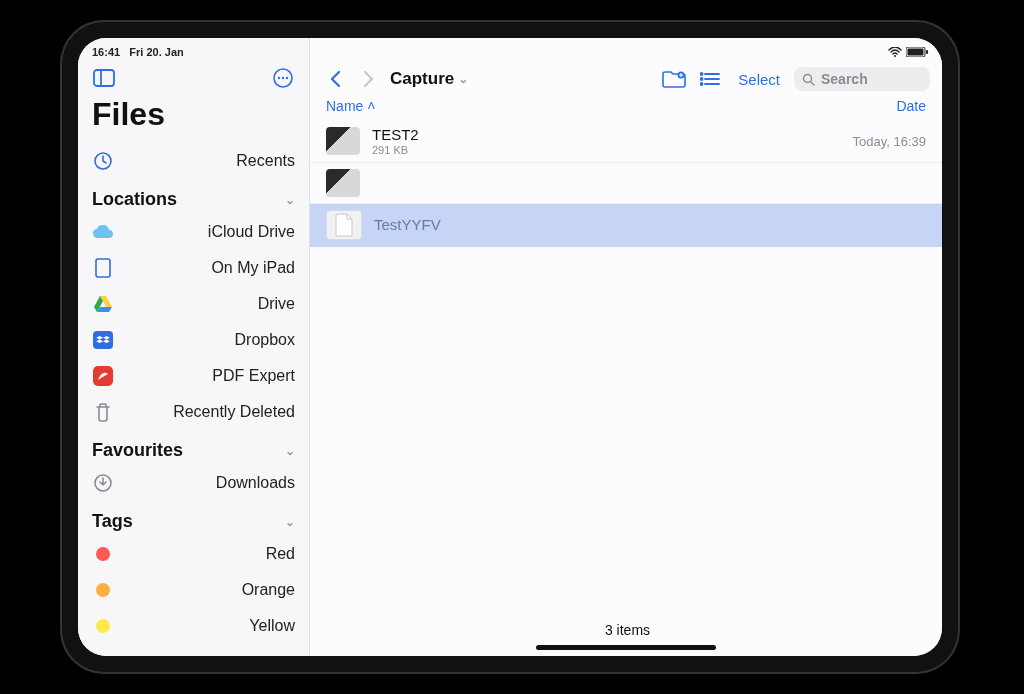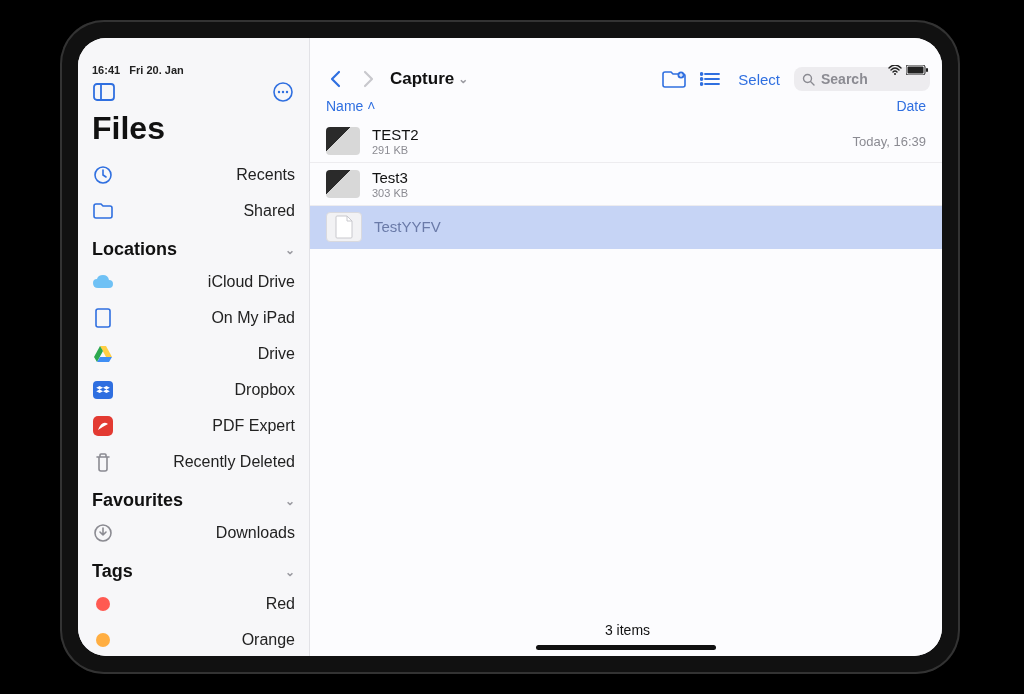--- a/index.html
+++ b/index.html
@@ -38,21 +38,21 @@
   .statusbar {
     position: absolute;
     top: 0; left: 0; right: 0;
     height: 20px;
     display: flex;
     align-items: center;
     justify-content: space-between;
     font-size: 11px;
     font-weight: 600;
     color: #222;
-    padding: 22px 14px 0;
+    padding: 4px 14px 0;
     z-index: 5;
   }
   .statusbar .right {
     display: flex;
     gap: 4px;
     align-items: center;
     color: #222;
   }
   
   .app {
@@ -60,21 +60,21 @@
     top: 0; bottom: 0; left: 0; right: 0;
     display: flex;
   }
   
   .sidebar {
     width: 232px;
     background: #f7f7f9;
     border-right: 1px solid #e2e2e6;
     display: flex;
     flex-direction: column;
-    padding-top: 40px;
+    padding-top: 26px;
     box-sizing: border-box;
   }
   .sidebar-top {
     display: flex;
     align-items: center;
     justify-content: space-between;
     padding: 2px 14px 6px;
   }
   .icon-btn {
     width: 24px; height: 24px;
@@ -302,28 +302,20 @@
         <div class="side-row">
           <span class="ic">
             <svg width="20" height="20" viewBox="0 0 20 20">
                 <circle cx="10" cy="10" r="8" fill="none" stroke="#2f6fe0" stroke-width="1.6"></circle>
                 <path d="M10 5 V10 L13 12" stroke="#2f6fe0" stroke-width="1.6" fill="none" stroke-linecap="round"></path>
               </svg>
           </span>
           <span>Recents</span>
         </div>
 
-        <div class="side-row">
-          <span class="ic">
-            <svg width="20" height="16" viewBox="0 0 20 16">
-                <path d="M1 3 Q1 1 3 1 H8 L10 3 H17 Q19 3 19 5 V13 Q19 15 17 15 H3 Q1 15 1 13 Z" fill="none" stroke="#2f6fe0" stroke-width="1.6"></path>
-              </svg>
-          </span>
-          <span>Shared</span>
-        </div>
 
         <div class="section-header">
           <span>Locations</span>
           <span class="chev">⌄</span>
         </div>
 
         <div class="side-row">
           <span class="ic">
             <svg width="22" height="14" viewBox="0 0 22 14">
                 <path d="M6 13 Q1 13 1 8 Q1 4 5 4 Q6 0 11 0 Q16 0 17 5 Q21 5 21 9 Q21 13 17 13 Z" fill="#6fc1f5"></path>
@@ -479,24 +471,20 @@
           <div class="file-row">
             <div class="thumb image"></div>
             <div class="file-meta">
               <span class="file-name">TEST2</span>
               <span class="file-size">291 KB</span>
             </div>
             <span class="file-date">Today, 16:39</span>
           </div>
           <div class="file-row">
             <div class="thumb image"></div>
-            <div class="file-meta">
-              <span class="file-name">Test3</span>
-              <span class="file-size">303 KB</span>
-            </div>
             <span class="file-date"></span>
           </div>
           <div class="file-row selected">
             <div class="thumb file">
               <svg width="20" height="24" viewBox="0 0 20 24">
                   <path d="M3 1 H13 L18 6 V22 Q18 23 17 23 H3 Q2 23 2 22 V2 Q2 1 3 1 Z" fill="#fff" stroke="#c8c8cd"></path>
                   <path d="M13 1 V6 H18" fill="none" stroke="#c8c8cd"></path>
                 </svg>
             </div>
             <div class="file-meta">

